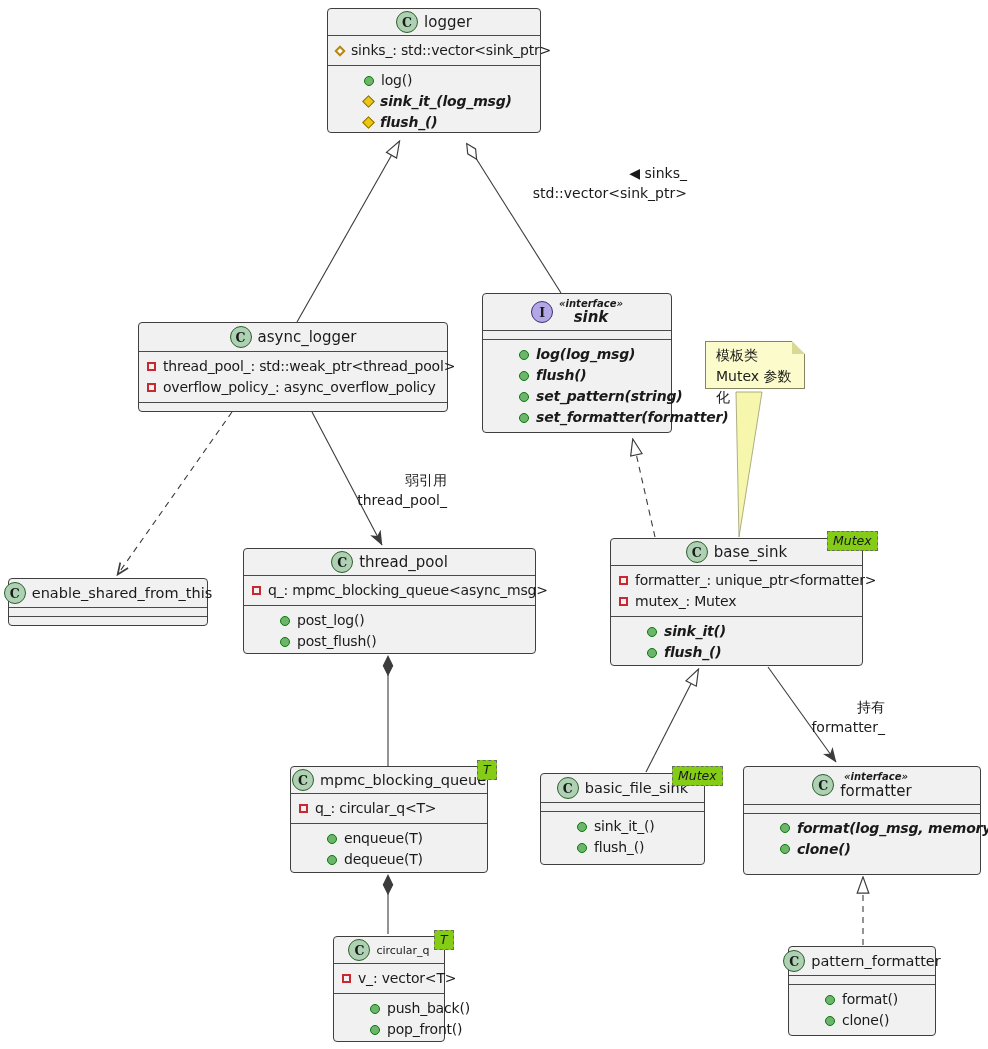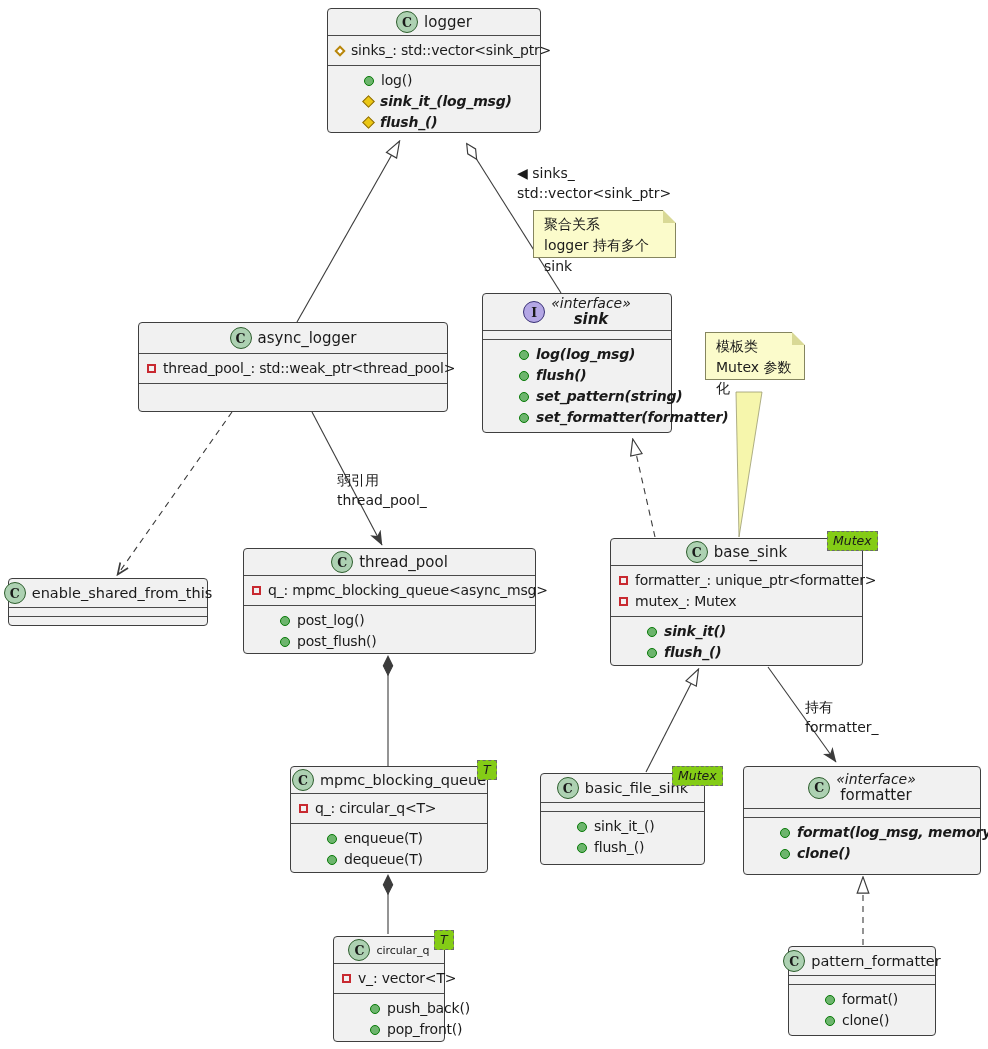--- a/index.html
+++ b/index.html
@@ -5,21 +5,21 @@
   html,body{margin:0;padding:0;background:#ffffff;}
   #canvas{position:relative;width:988px;height:1049px;background:#ffffff;
     font-family:"DejaVu Sans","Liberation Sans",sans-serif;color:#1a1a1a;overflow:hidden;}
   #edges{position:absolute;left:0;top:0;width:988px;height:1049px;}
 
   
   .uml-class{position:absolute;display:flex;flex-direction:column;background:#F1F1F1;
     border:1px solid #3f3f3f;border-radius:4px;box-sizing:border-box;}
   .chead{display:flex;align-items:center;justify-content:center;gap:6px;padding:4px 8px;min-height:26px;box-sizing:border-box;}
   .hcol{display:flex;flex-direction:column;align-items:center;line-height:1.15;}
-  .stereo{font-size:14px;font-style:italic;}
+  .stereo{font-size:10px;font-style:italic;font-weight:bold;}
   .cname{font-size:15px;font-weight:500;}
   .csec{border-top:1px solid #4a4a4a;padding:4px 8px;box-sizing:border-box;flex:0 0 auto;}
   .csec.empty{min-height:9px;padding:0;}
   .csec.grow{flex:1 1 auto;padding-left:36px;}
   .member{display:flex;align-items:center;gap:7px;line-height:21px;font-size:14px;white-space:nowrap;text-align:right;}
   .mtx{letter-spacing:-0.2px;}
   .it{font-style:italic;font-weight:bold;}
 
   
   .spot{display:inline-flex;align-items:center;justify-content:center;width:20px;height:20px;
@@ -38,21 +38,21 @@
   .ttag{position:absolute;background:#84cc16;border:1px dashed #6b6b6b;font-size:12.5px;
     font-style:italic;padding:1px 5px;line-height:16px;z-index:5;}
 
   
   .note{position:absolute;background:#FBFBCB;border:1px solid #85855f;padding:3px 10px;
     font-size:14px;line-height:21px;box-sizing:border-box;z-index:4;}
   .note::after{content:"";position:absolute;top:-1px;right:-1px;width:0;height:0;border-style:solid;
     border-width:0 13px 13px 0;border-color:#ffffff #ffffff #d9d996 #d9d996;}
 
   
-  .elabel{position:absolute;font-size:14px;line-height:20px;text-align:left;z-index:3;white-space:nowrap;}
+  .elabel{position:absolute;font-size:14px;line-height:20px;text-align:right;z-index:3;white-space:nowrap;}
 </style>
 </head>
 <body>
 
 <div id="canvas">
 
   <svg id="edges" xmlns="http://www.w3.org/2000/svg" width="988" height="1049" viewBox="0 0 988 1049">
     <defs>
       <marker id="mTri" viewBox="0 0 16 12" refX="14" refY="6" markerWidth="17" markerHeight="13" orient="auto-start-reverse">
         <path d="M1,1 L15,6 L1,11 Z" fill="#ffffff" stroke="#3C3C3C" stroke-width="1"></path>
@@ -125,20 +125,24 @@
 
   <div class="uml-class" style="left:138px;top:322px;width:310px;height:90px">
     <div class="chead">
       <span class="spot spot-c">C</span>
       <span class="cname">async_logger</span>
     </div>
     <div class="csec">
       <div class="member">
         <span class="ic sq-red"></span>
         <span class="mtx">thread_pool_: std::weak_ptr&lt;thread_pool&gt;</span>
+      </div>
+      <div class="member">
+        <span class="ic sq-red"></span>
+        <span class="mtx">overflow_policy_: async_overflow_policy</span>
       </div>
     </div>
     <div class="csec empty grow"></div>
   </div>
 
   <div class="uml-class" style="left:482px;top:293px;width:190px;height:140px">
     <div class="chead">
       <span class="spot spot-i">I</span>
       <span class="hcol">
         <span class="stereo">«interface»</span>
@@ -325,25 +329,21 @@
         <span class="ic ci-green"></span>
         <span class="mtx">format()</span>
       </div>
       <div class="member">
         <span class="ic ci-green"></span>
         <span class="mtx">clone()</span>
       </div>
     </div>
   </div>
 
-  <div class="note" style="left:533px;top:210px;width:143px;height:48px">
-    <div>聚合关系</div>
-    <div>logger 持有多个 sink</div>
-  </div>
-  <div class="note" style="left:705px;top:332px;width:100px;height:48px">
+  <div class="note" style="left:705px;top:341px;width:100px;height:48px">
     <div>模板类</div>
     <div>Mutex 参数化</div>
   </div>
 
   <div class="elabel" style="left:517px;top:163px;width:170px">
     <div>◀ sinks_</div>
     <div>std::vector&lt;sink_ptr&gt;</div>
   </div>
   <div class="elabel" style="left:337px;top:470px;width:110px">
     <div>弱引用</div>

